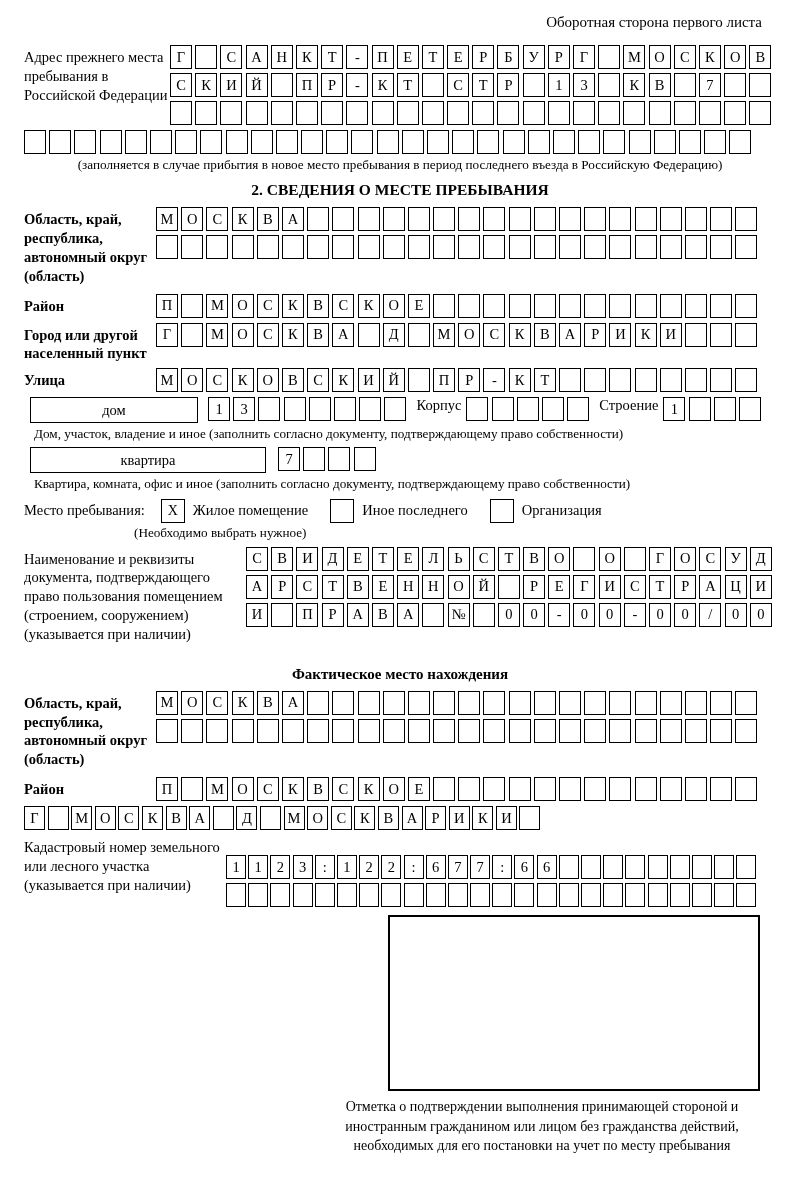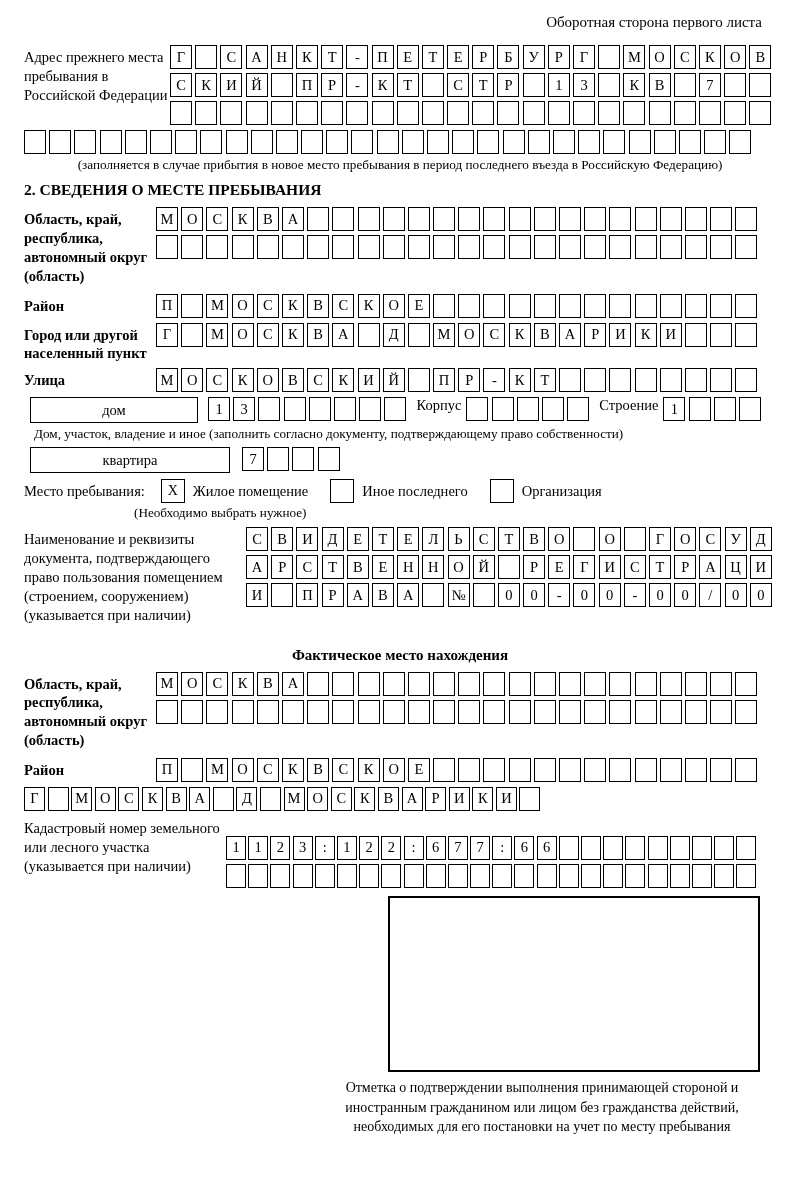--- a/index.html
+++ b/index.html
@@ -29,26 +29,26 @@
   }
   .cellrow.sm .cell { width:20px; margin-right:2.2px; }
   .cellrow.md .cell { width:21px; margin-right:2.6px; }
 
   .fullrow { margin:4px 0 2px 0; }
 
   .caption { font-size:13.2px; line-height:1.3; }
   .caption.center { text-align:center; margin:2px 0 4px 0; }
   .caption.left { margin:1px 0 5px 10px; }
 
-  .sec-title { text-align:left; font-weight:bold; font-size:15.5px; margin:8px 0 8px 0; }
+  .sec-title { text-align:center; font-weight:bold; font-size:15.5px; margin:8px 0 8px 0; }
 
   .house-row { display:flex; align-items:flex-start; margin-bottom:2px; }
   .namedbox { border:1.6px solid #000; height:26px; display:flex; align-items:center; justify-content:center; font-size:14.5px; background:#fff; }
   .house-box { width:168px; margin-left:6px; margin-right:10px; }
-  .apt-box { width:200px; margin-left:6px; margin-right:12px; }
+  .apt-box { width:236px; margin-left:6px; margin-right:12px; }
   .inline-label { font-size:14.5px; margin:0 5px 0 7px; white-space:nowrap; }
 
   .stay-row { display:flex; align-items:center; margin:6px 0 2px 0; }
   .stay-label { font-size:14.5px; margin-right:8px; }
   .checkbox { width:24px; height:24px; margin:0 8px; font-size:14px; }
   .opt-label { font-size:14.5px; margin-right:14px; }
   .stay-caption { font-size:13.2px; margin:0 0 6px 110px; }
 
   .act-title { text-align:center; font-weight:bold; font-size:15px; margin:22px 0 8px 0; }
   .act-cap { text-align:center; font-size:13.4px; line-height:1.45; margin-bottom:8px; }
@@ -365,20 +365,21 @@
 
   <div class="house-row">
     <div class="namedbox apt-box">квартира</div>
     <div class="cellrow">
         <div class="cell">7</div>
         <div class="cell"></div>
         <div class="cell"></div>
         <div class="cell"></div>
       </div>
   </div>
+  <div class="caption left">Квартира, комната, офис и иное (заполнить согласно документу, подтверждающему право собственности)</div>
 
   <div class="stay-row">
     <div class="stay-label">Место пребывания:</div>
     <div class="cell checkbox">X</div>
     <div class="opt-label">Жилое помещение</div>
     <div class="cell checkbox"></div>
     <div class="opt-label">Иное последнего</div>
     <div class="cell checkbox"></div>
     <div class="opt-label">Организация</div>
   </div>

